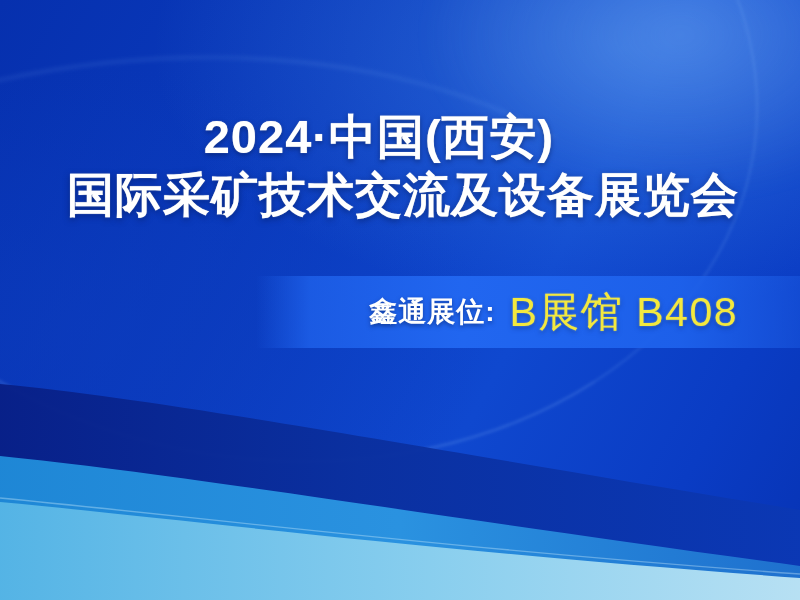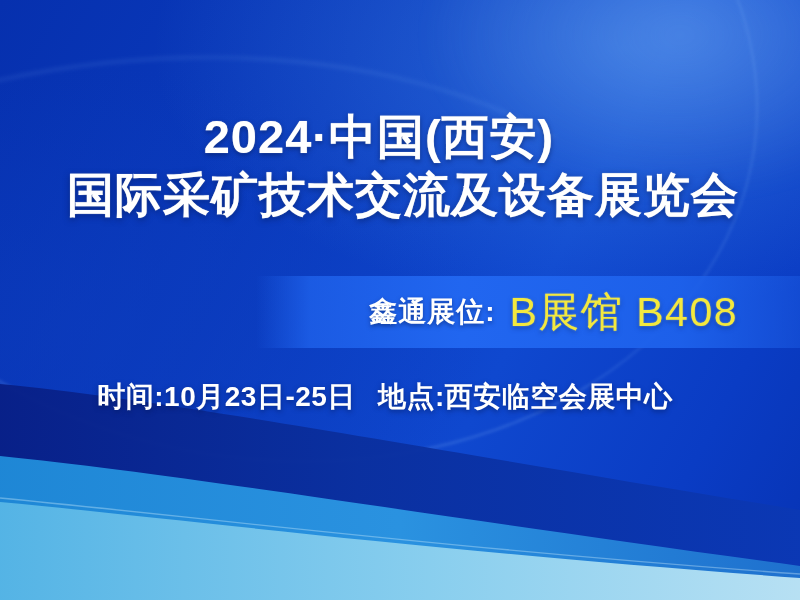--- a/index.html
+++ b/index.html
@@ -194,17 +194,14 @@
     <div class="title-line-1">2024·中国(西安)</div>
     <div class="title-line-2">国际采矿技术交流及设备展览会</div>
   </div>
 
   <div class="booth-band"></div>
   <div class="booth-row">
     <span class="booth-label">鑫通展位:</span>
     <span class="booth-value">B展馆 B408</span>
   </div>
 
-  <div class="info-line">
-    <span>时间:10月23日-25日</span><span class="info-gap"></span><span>地点:西安临空会展中心</span>
-  </div>
 
 </div>
 
 </body></html>

